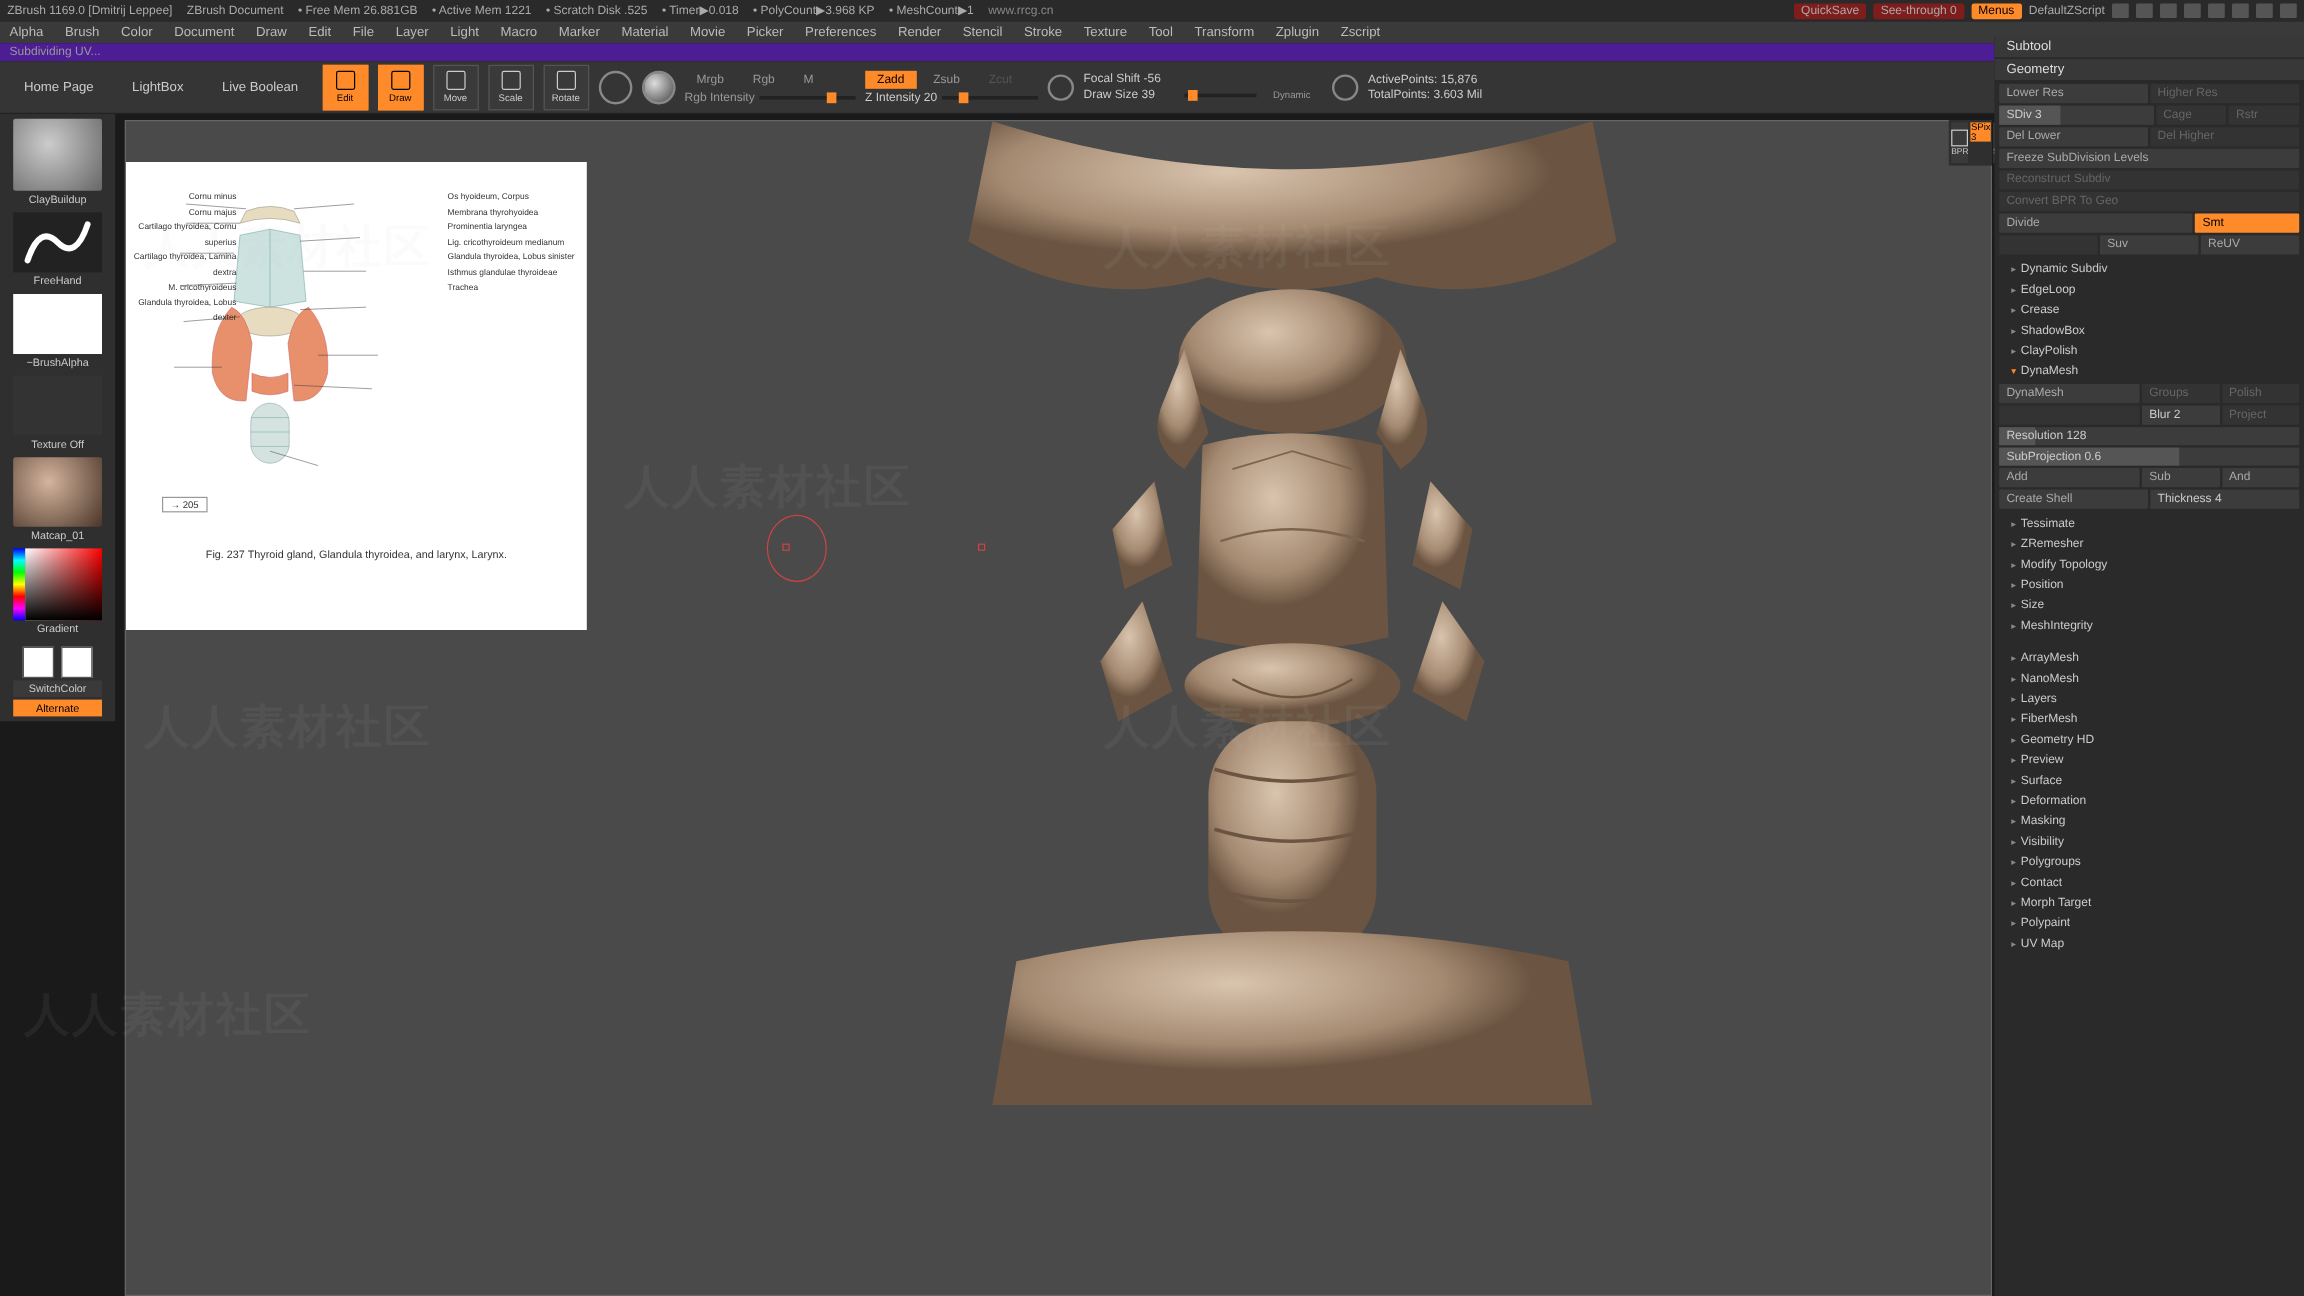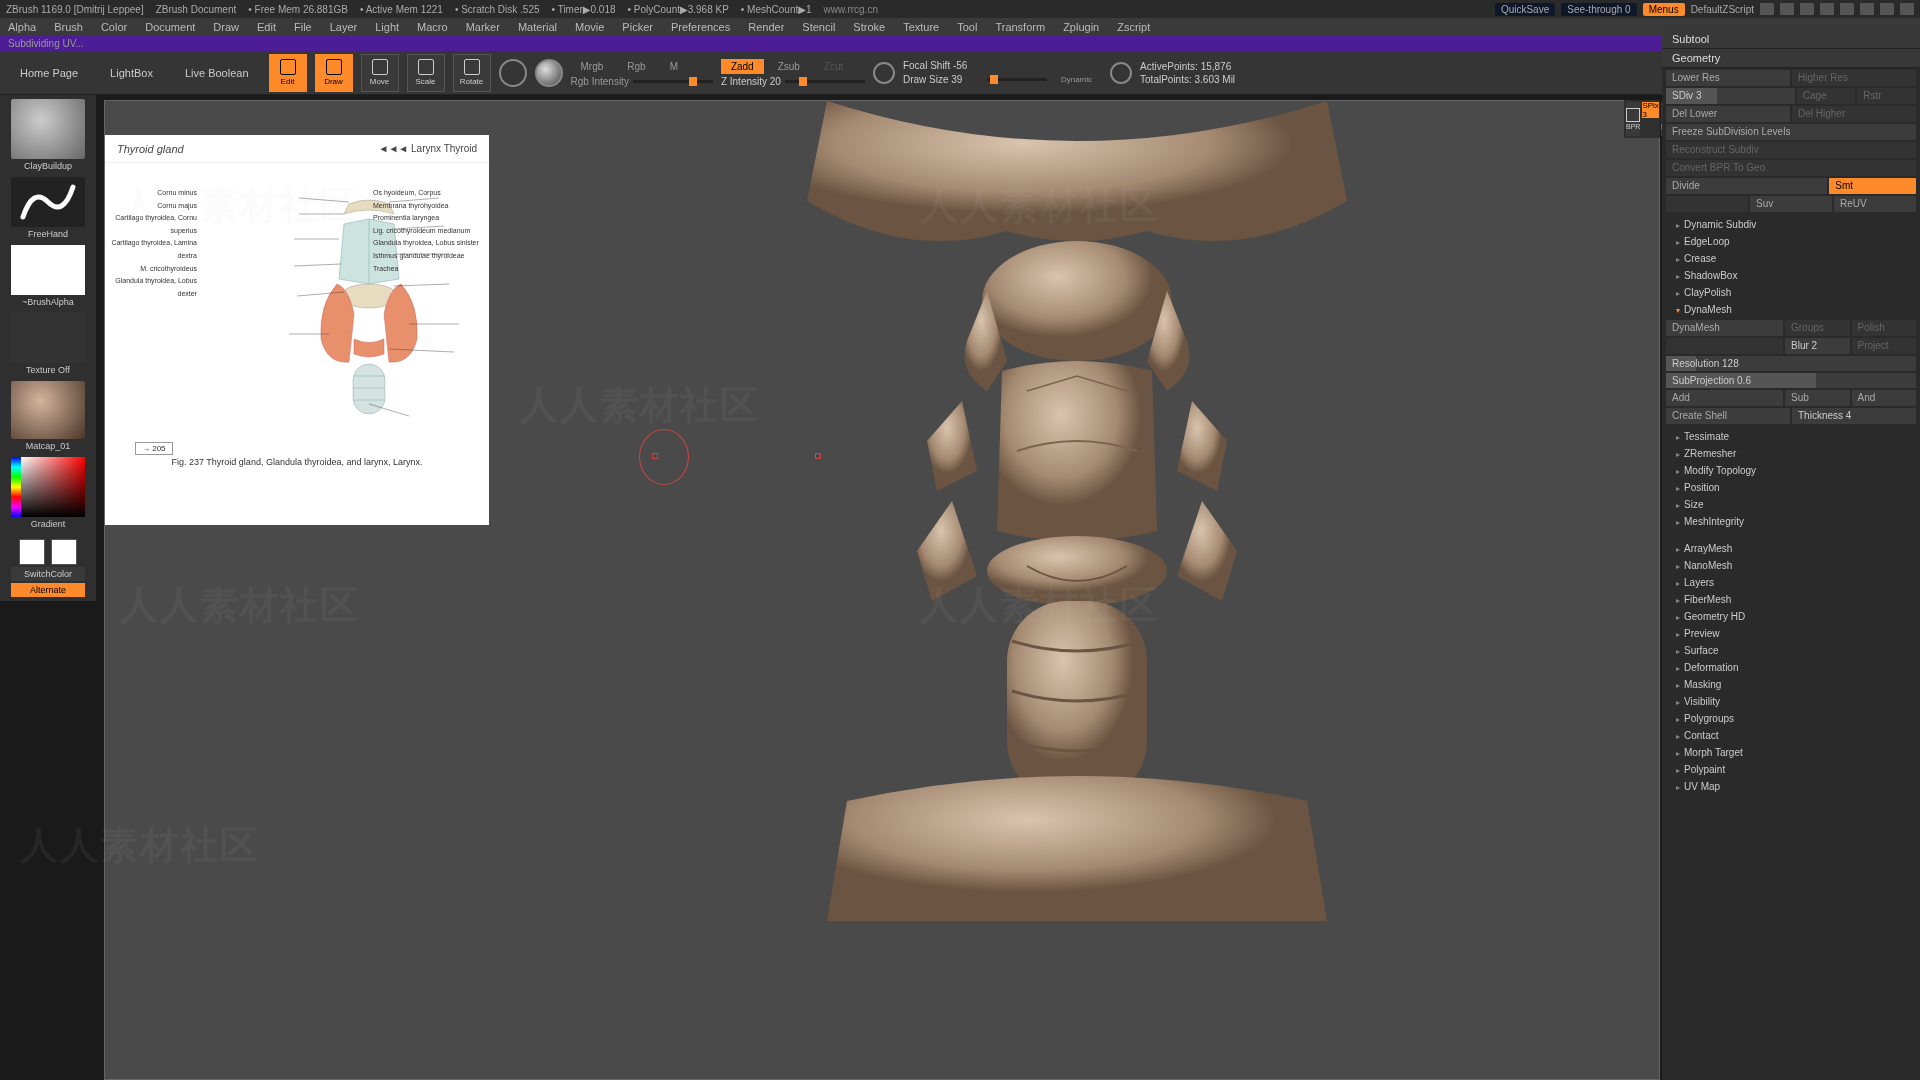--- a/index.html
+++ b/index.html
@@ -2,21 +2,21 @@
 <html><head>
 <meta charset="utf-8">
 <style>
 * { margin: 0; padding: 0; box-sizing: border-box; font-family: Arial, sans-serif; user-select: none; }
 body { background: #1a1a1a; width: 1920px; height: 1080px; overflow: hidden; color: #ccc; font-size: 11px; position: relative; }
 
 
 .titlebar { height: 18px; background: #2a2a2a; display: flex; align-items: center; padding: 0 6px; font-size: 10px; color: #aaa; }
 .titlebar .title-seg { margin-right: 12px; }
 .titlebar .right { margin-left: auto; display: flex; align-items: center; gap: 6px; }
-.titlebar .btn-small { background: #0f172a; padding: 1px 6px; border-radius: 2px; font-size: 10px; }
+.titlebar .btn-small { background: #7f1d1d; padding: 1px 6px; border-radius: 2px; font-size: 10px; }
 .titlebar .btn-orange { background: #ff8a2a; color: #000; }
 .titlebar .icon-sm { width: 14px; height: 12px; background: #555; border-radius: 1px; }
 
 
 .menubar { height: 18px; background: #3a3a3a; display: flex; align-items: center; padding: 0 8px; gap: 18px; font-size: 11px; color: #bbb; }
 .menubar span { cursor: pointer; }
 
 
 .statusline { height: 15px; background: #4c1d95; padding: 0 8px; font-size: 10px; color: #999; display: flex; align-items: center; }
 
@@ -52,21 +52,21 @@
 .color-row { display: flex; }
 .swatch-row { display: flex; gap: 6px; justify-content: center; margin-top: 4px; }
 .swatch { width: 26px; height: 26px; background: #fff; border: 1px solid #555; }
 .side-btn { width: 74px; padding: 2px; font-size: 9px; text-align: center; background: #3a3a3a; color: #ccc; }
 .side-btn.orange { background: #ff8a2a; color: #000; }
 
 
 .viewport { position: absolute; left: 104px; top: 100px; right: 260px; bottom: 0; background: #4a4a4a; border: 1px solid #666; overflow: hidden; }
 .ref-img { position: absolute; left: 0; top: 34px; width: 384px; height: 360px; background: #fff; }
 .ref-header { height: 28px; background: #fff; border-bottom: 1px solid #eee; display:flex; align-items:center; padding:0 12px; font-size:11px; color:#444; font-style: italic;}
-.ref-body { height: 302px; display: flex; align-items: center; justify-content: flex-end; position: relative; }
+.ref-body { height: 302px; display: flex; align-items: center; justify-content: flex-start; position: relative; }
 .ref-caption { position:absolute; bottom: 28px; width:100%; text-align:center; font-size:9px; color:#333; }
 .ref-strip { position: absolute; left: 0; top: 394px; width: 384px; height: 30px; background: #fff; }
 .sculpt { position: absolute; left: 390px; top: 0; right: 0; bottom: 0; display: flex; align-items: flex-start; justify-content: center; }
 .brush-cursor { position: absolute; left: 534px; top: 328px; width: 50px; height: 56px; border: 1px solid #c44; border-radius: 50%; }
 .sym-marker { position: absolute; width: 6px; height: 6px; border: 1px solid #c44; }
 
 
 .right-tools { position: absolute; right: 260px; top: 100px; width: 36px; background: #2f2f2f; padding: 2px; display: flex; flex-direction: row; gap: 2px; }
 .rt-btn { width: 32px; height: 34px; background: #3a3a3a; display: flex; flex-direction: column; align-items: center; justify-content: center; font-size: 7px; color: #ccc; gap: 1px; }
 .rt-btn.active { background: #ff8a2a; color: #000; }
@@ -245,24 +245,20 @@
   <div class="swatch-row">
     <div class="swatch"></div>
     <div class="swatch"></div>
   </div>
   <div class="side-btn">SwitchColor</div>
   <div class="side-btn orange">Alternate</div>
 </div>
 
 <div class="viewport">
   <div class="ref-img">
-    <div class="ref-header">
-      <span>Thyroid gland</span>
-      <span style="margin-left:auto;font-style:normal;font-size:10px">◄◄◄    Larynx    Thyroid</span>
-    </div>
     <div class="ref-body">
       <svg width="240" height="260" viewBox="0 0 240 260">
 
         <path d="M100 20 Q120 12 140 20 L145 30 Q120 22 95 30 Z" fill="#e8dcc0" stroke="#998" stroke-width="0.5"></path>
 
         <path d="M95 40 L120 35 L145 40 L150 95 L120 100 L90 95 Z" fill="#cde3e0" stroke="#7aa" stroke-width="0.5"></path>
         <line x1="120" y1="35" x2="120" y2="100" stroke="#7aa" stroke-width="0.5"></line>
 
         <ellipse cx="120" cy="112" rx="28" ry="12" fill="#e8dcc0" stroke="#998" stroke-width="0.5"></ellipse>
 

